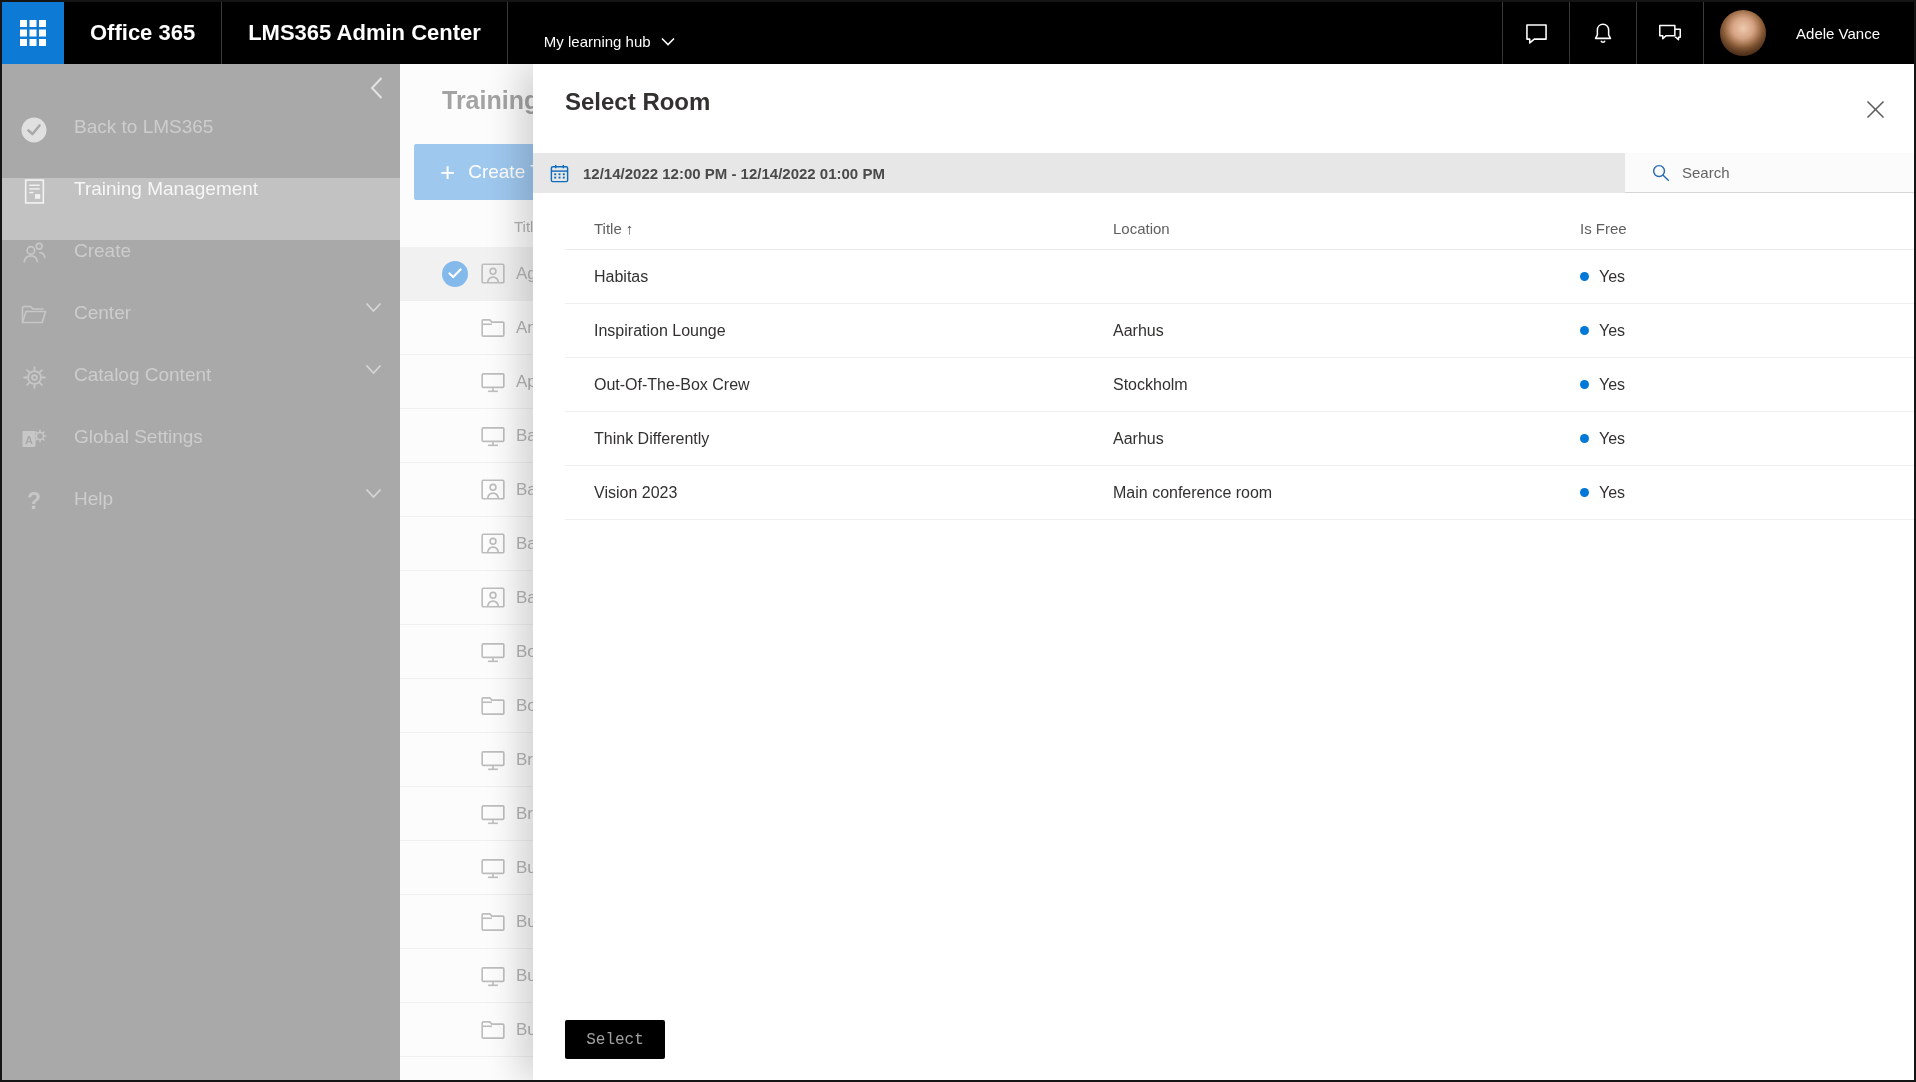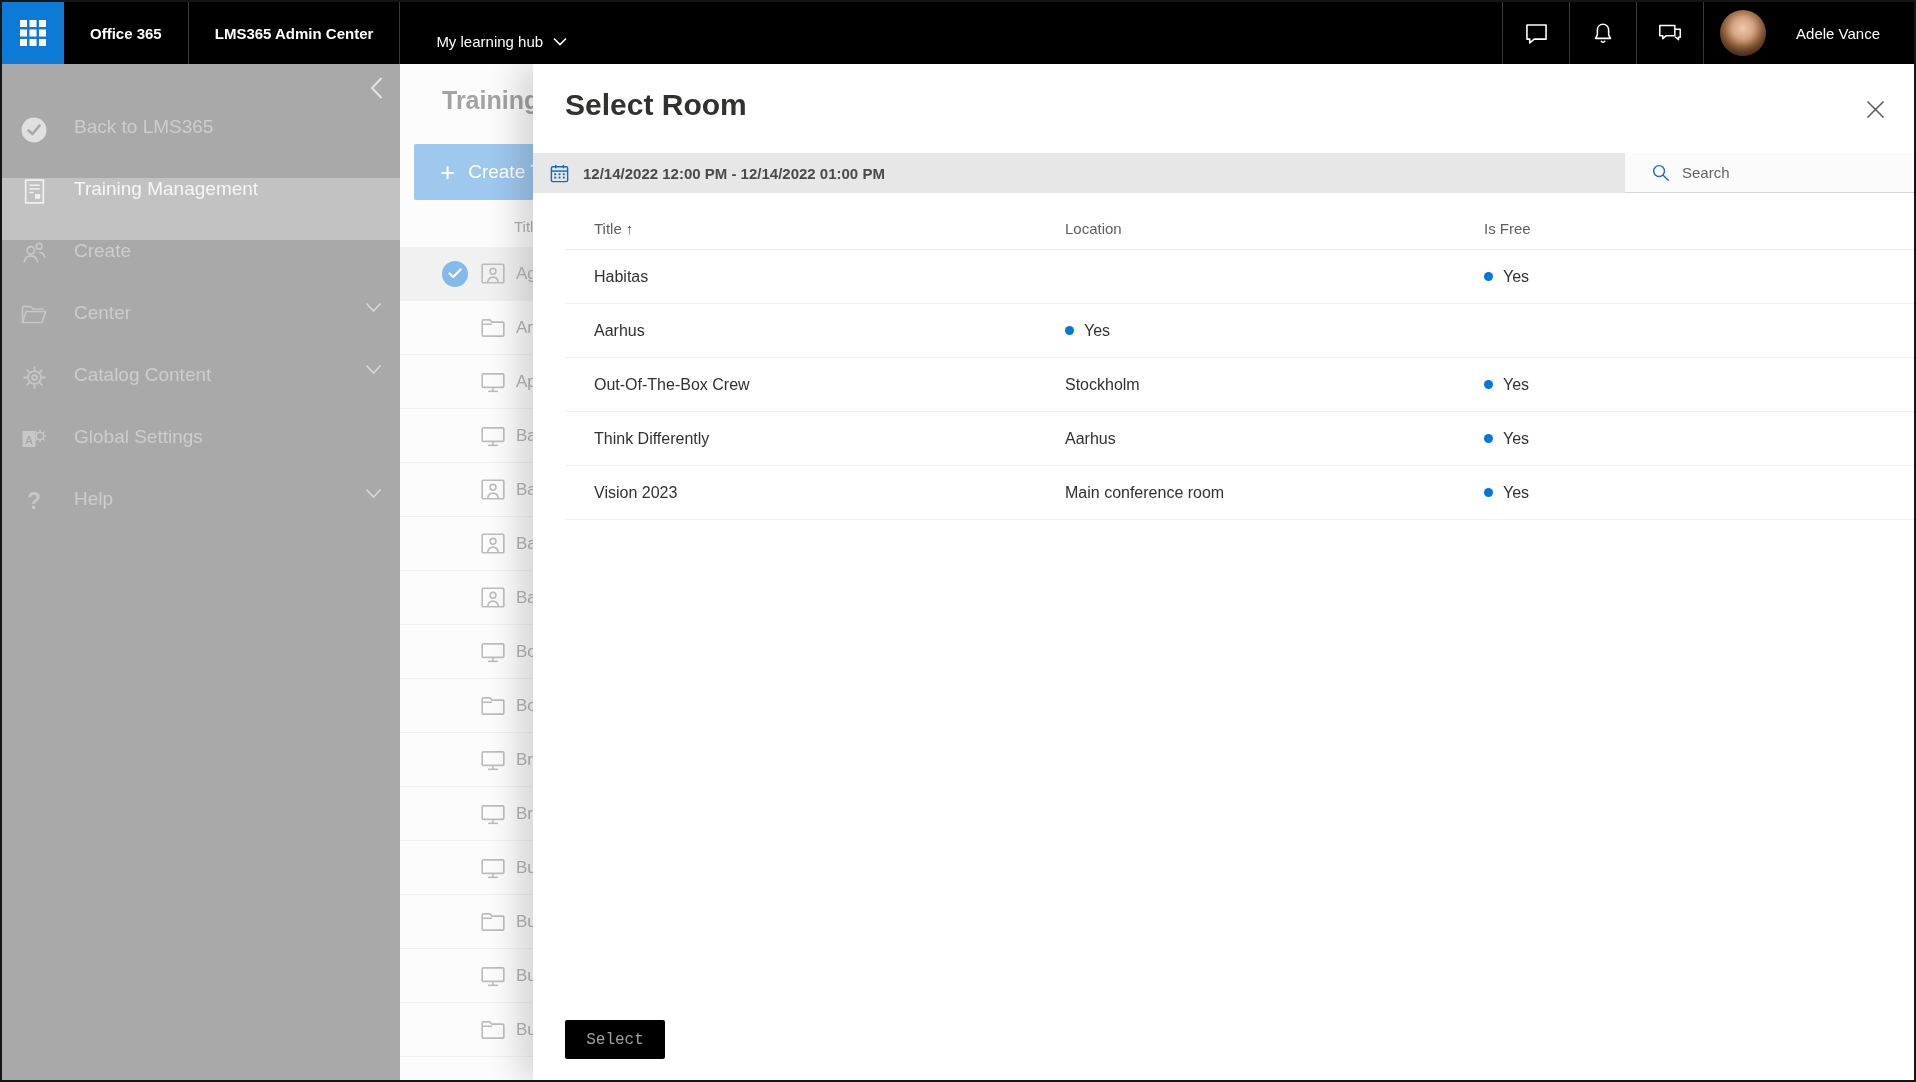--- a/index.html
+++ b/index.html
@@ -7,21 +7,21 @@
   body { font-family:"Liberation Sans","DejaVu Sans",sans-serif; }
 
   .screen { position:relative; width:1916px; height:1082px; border:2px solid #151515;
             background:#fff; overflow:hidden; }
 
   
   .topbar { position:absolute; top:0; left:0; right:0; height:62px; background:#000;
             display:flex; align-items:stretch; color:#fff; }
   .waffle { width:62px; height:62px; background:#0d7ad5; display:flex; align-items:center;
             justify-content:center; cursor:pointer; flex:0 0 62px; }
-  .tb-item { display:flex; align-items:center; padding:4px 26px; font-size:15px; font-weight:700; white-space:nowrap; }
+  .tb-item { display:flex; align-items:center; padding:4px 26px; font-size:22px; font-weight:700; white-space:nowrap; }
   .tb-item.hub { font-weight:400; font-size:15px; gap:10px; padding:16px 30px 0 36px; }
   .tb-div { width:1px; background:#3a3a3a; }
   .tb-spacer { flex:1; }
   .tb-icon-btn { width:66px; display:flex; align-items:center; justify-content:center; cursor:pointer; }
   .account { display:flex; align-items:center; gap:30px; padding:0 34px 0 16px; }
   .avatar { width:46px; height:46px; border-radius:50%;
             background:radial-gradient(circle at 50% 40%, #ecc9ad 0%, #d8a687 28%, #9c6b44 52%, #5d3c26 78%, #4a2f1e 100%);
             box-shadow:inset 0 -6px 8px rgba(60,30,10,.45); }
   .account-name { font-size:15px; font-weight:400; }
 
@@ -52,38 +52,38 @@
   .bg-row.selected { background:#f1f1f1; }
   .bg-row .sel-check { position:absolute; left:42px; width:26px; height:26px; border-radius:50%;
             background:#84baeb; display:none; align-items:center; justify-content:center; }
   .bg-row.selected .sel-check { display:flex; }
   .bg-row .ricon { position:absolute; left:80px; width:26px; display:flex; color:#bdbdbd; }
   .bg-row .rtext { position:absolute; left:116px; font-size:17px; white-space:nowrap; }
 
   
   .modal { position:absolute; top:62px; left:531px; right:0; bottom:0; background:#fff;
            box-shadow:-14px 0 32px rgba(0,0,0,.16); }
-  .modal-title { position:absolute; top:24px; left:32px; font-size:30px; font-weight:600; color:#323130; }
+  .modal-title { position:absolute; top:24px; left:32px; font-size:24px; font-weight:600; color:#323130; }
   .modal-close { position:absolute; top:32px; right:26px; width:26px; height:26px; display:flex;
                  align-items:center; justify-content:center; color:#5c5c5c; cursor:pointer; background:none; border:none; }
   .toolbar { position:absolute; top:89px; left:0; right:0; height:40px; display:flex; }
   .date-btn { flex:1; background:#e7e7e7; border:none; display:flex; align-items:center;
               padding-left:16px; gap:13px; font-size:15px; font-weight:600; color:#4a4a4a;
               font-family:inherit; cursor:pointer; text-align:left; }
   .date-btn .cal { color:#0f6cbd; display:flex; }
   .search-box { flex:0 0 289px; background:#fbfbfb; border-bottom:1px solid #d6d6d6;
                 display:flex; align-items:center; padding-left:26px; gap:12px; }
   .search-box .mag { color:#2469b3; display:flex; }
   .search-box input { border:none; outline:none; background:transparent; font-size:15px;
                       color:#333; width:200px; font-family:inherit; }
   .search-box input::placeholder { color:#636363; }
 
   .room-table { position:absolute; top:143px; left:32px; right:0; }
   .rt-head, .rt-row { display:grid; grid-template-columns:471px 419px auto; align-items:center;
-                      padding-left:29px; }
+                      padding-left:29px;gap:48px; }
   .rt-head { height:43px; border-bottom:1px solid #ebebeb; color:#5f5f5f; font-size:15px; }
   .rt-head .sort-arrow { font-size:15px; color:#555; margin-left:4px; font-weight:400; }
   .rt-row { height:54px; border-bottom:1px solid #efefef; font-size:16px; color:#323130; cursor:pointer; }
   .isfree { display:flex; align-items:center; gap:10px; }
   .dot { width:9px; height:9px; border-radius:50%; background:#0078d7; }
 
   .select-btn { position:absolute; left:32px; bottom:21px; width:100px; height:39px;
                 background:#000000; border:none; border-radius:2px; color:#a0a0a0;
                 font-size:16px; font-family:Liberation Mono, monospace; cursor:pointer; }
 
@@ -519,20 +519,21 @@
           <div class="rt-row">
             <div>Habitas</div>
             <div></div>
             <div class="isfree">
               <span class="dot"></span>
               <span>Yes</span>
             </div>
           </div>
 
           <div class="rt-row">
+            <div>Inspiration Lounge</div>
             <div>Aarhus</div>
             <div class="isfree">
               <span class="dot"></span>
               <span>Yes</span>
             </div>
           </div>
 
           <div class="rt-row">
             <div>Out-Of-The-Box Crew</div>
             <div>Stockholm</div>

